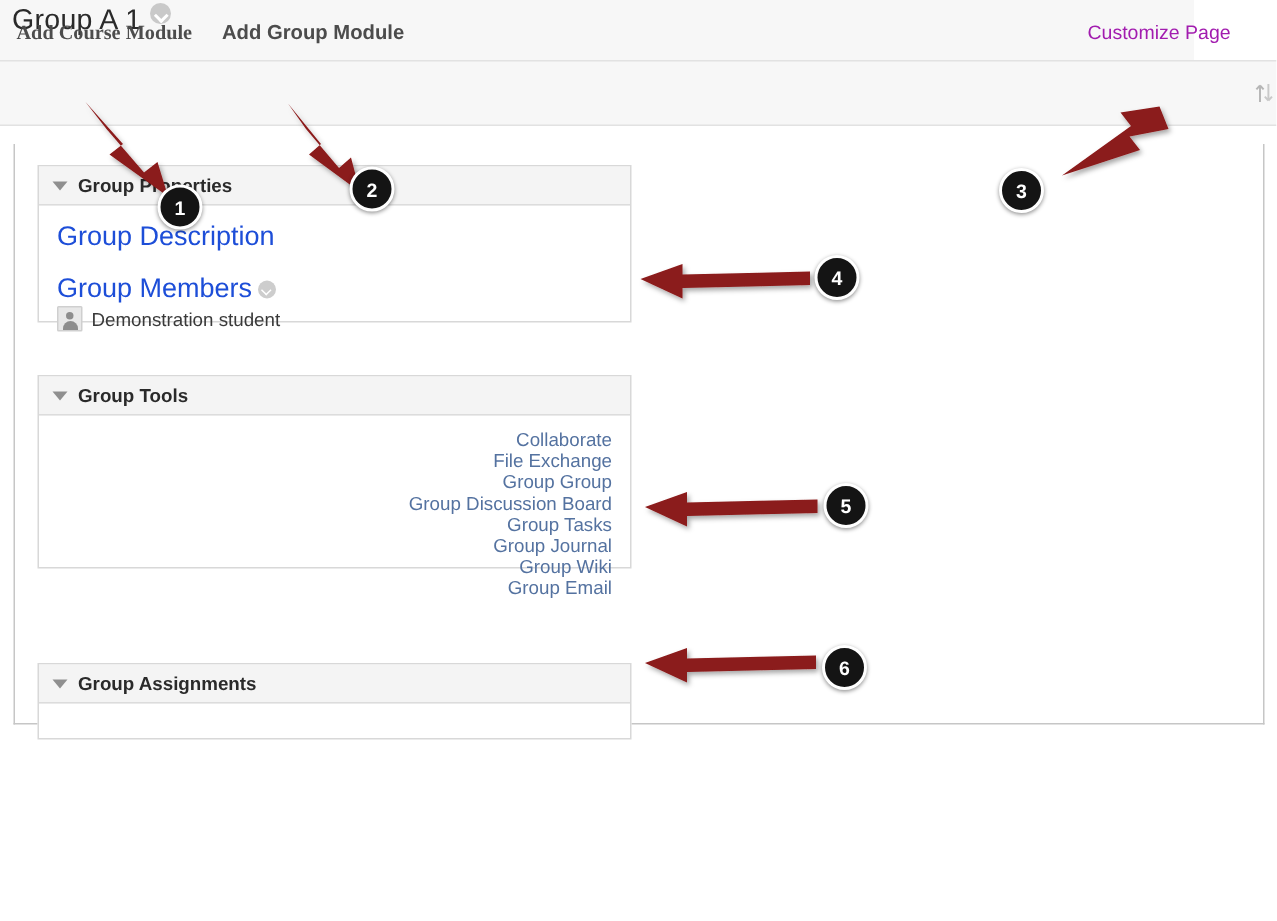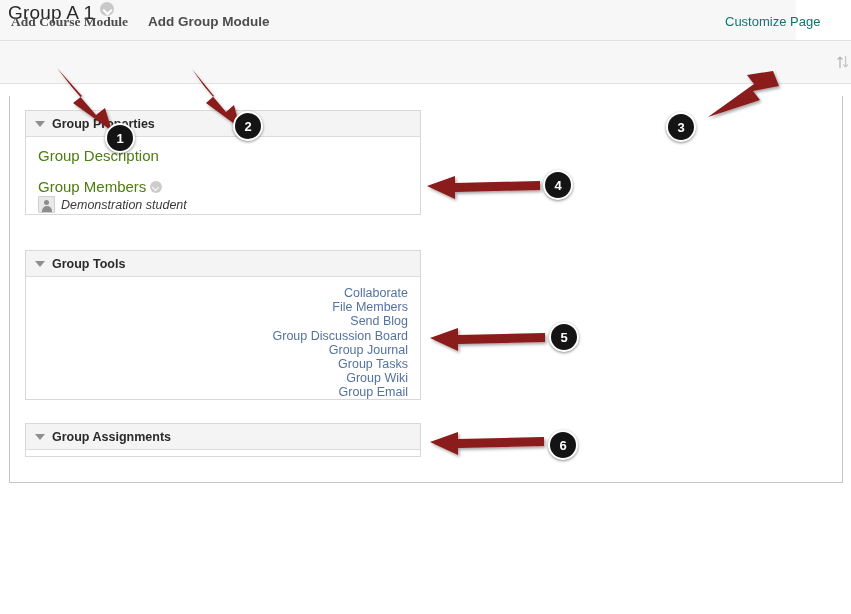--- a/index.html
+++ b/index.html
@@ -91,21 +91,21 @@
     font-size: 13.5px;
     font-weight: bold;
     color: #4c4c4c;
     white-space: nowrap;
     cursor: pointer;
   }
   .action-link.a1 { left: 11px; font-family: Liberation Serif, serif; }
   .action-link.a2 { left: 148px; }
   .action-link.plain {
     font-weight: normal;
-    color: #0f766e;
+    color: #a21caf;
     left: 725px;
     font-size: 13px;
   }
   .sort-icon {
     position: absolute;
     left: 836px;
     top: 54px;
     width: 14px;
     height: 16px;
     color: #b0b0b0;
@@ -156,22 +156,22 @@
     font-weight: bold;
     color: #2a2a2a;
     white-space: nowrap;
   }
   .module-body {
     padding: 10px 12px 12px 12px;
     box-sizing: border-box;
   }
 
   .field-label {
-    font-size: 15px;
-    color: #4d7c0f;
+    font-size: 18px;
+    color: #1d4ed8;
     margin-bottom: 14px;
     white-space: nowrap;
   }
   .field-label.tight { margin-bottom: 1px; }
 
   .member-row {
     display: flex;
     align-items: center;
     gap: 6px;
   }
@@ -202,21 +202,20 @@
     top: 8.5px;
     width: 10px;
     height: 6px;
     border-radius: 5px 5px 0 0;
     background: #8d8d8d;
   }
   .member-name {
     font-size: 12.5px;
     color: #3a3a3a;
     white-space: nowrap;
-    font-style: italic;
   }
 
   .tool-link {
     display: block;
     font-size: 12.5px;
     color: #5472a0;
     line-height: 14.2px;
     white-space: nowrap;
     cursor: pointer;
     text-decoration: none;
@@ -280,38 +279,38 @@
       <div class="field-label tight">
         <span>Group Members</span><span class="chevron-circle small"></span>
       </div>
       <div class="member-row">
         <span class="avatar"></span>
         <span class="member-name">Demonstration student</span>
       </div>
     </div>
   </div>
 
-  <div class="module" style="top:154px; height:150px;">
+  <div class="module" style="top:154px; height:129px;">
     <div class="module-head">
       <span class="collapse-caret"></span>
       <span class="module-title">Group Tools</span>
     </div>
     <div class="module-body" style="padding-top:9px;text-align:right;">
       <a class="tool-link">Collaborate</a>
-      <a class="tool-link">File Members</a>
-      <a class="tool-link">Send Blog</a>
+      <a class="tool-link">File Exchange</a>
+      <a class="tool-link">Group Group</a>
       <a class="tool-link">Group Discussion Board</a>
+      <a class="tool-link">Group Tasks</a>
       <a class="tool-link">Group Journal</a>
-      <a class="tool-link">Group Tasks</a>
       <a class="tool-link">Group Wiki</a>
       <a class="tool-link">Group Email</a>
     </div>
   </div>
 
-  <div class="module" style="top:327px; height:34px;">
+  <div class="module" style="top:346px; height:51px;">
     <div class="module-head">
       <span class="collapse-caret"></span>
       <span class="module-title">Group Assignments</span>
     </div>
     <div class="module-body" style="height:18px;padding:0;"></div>
   </div>
 
 </div>
 
 <svg class="overlay" width="851" height="614" viewBox="0 0 851 614">

